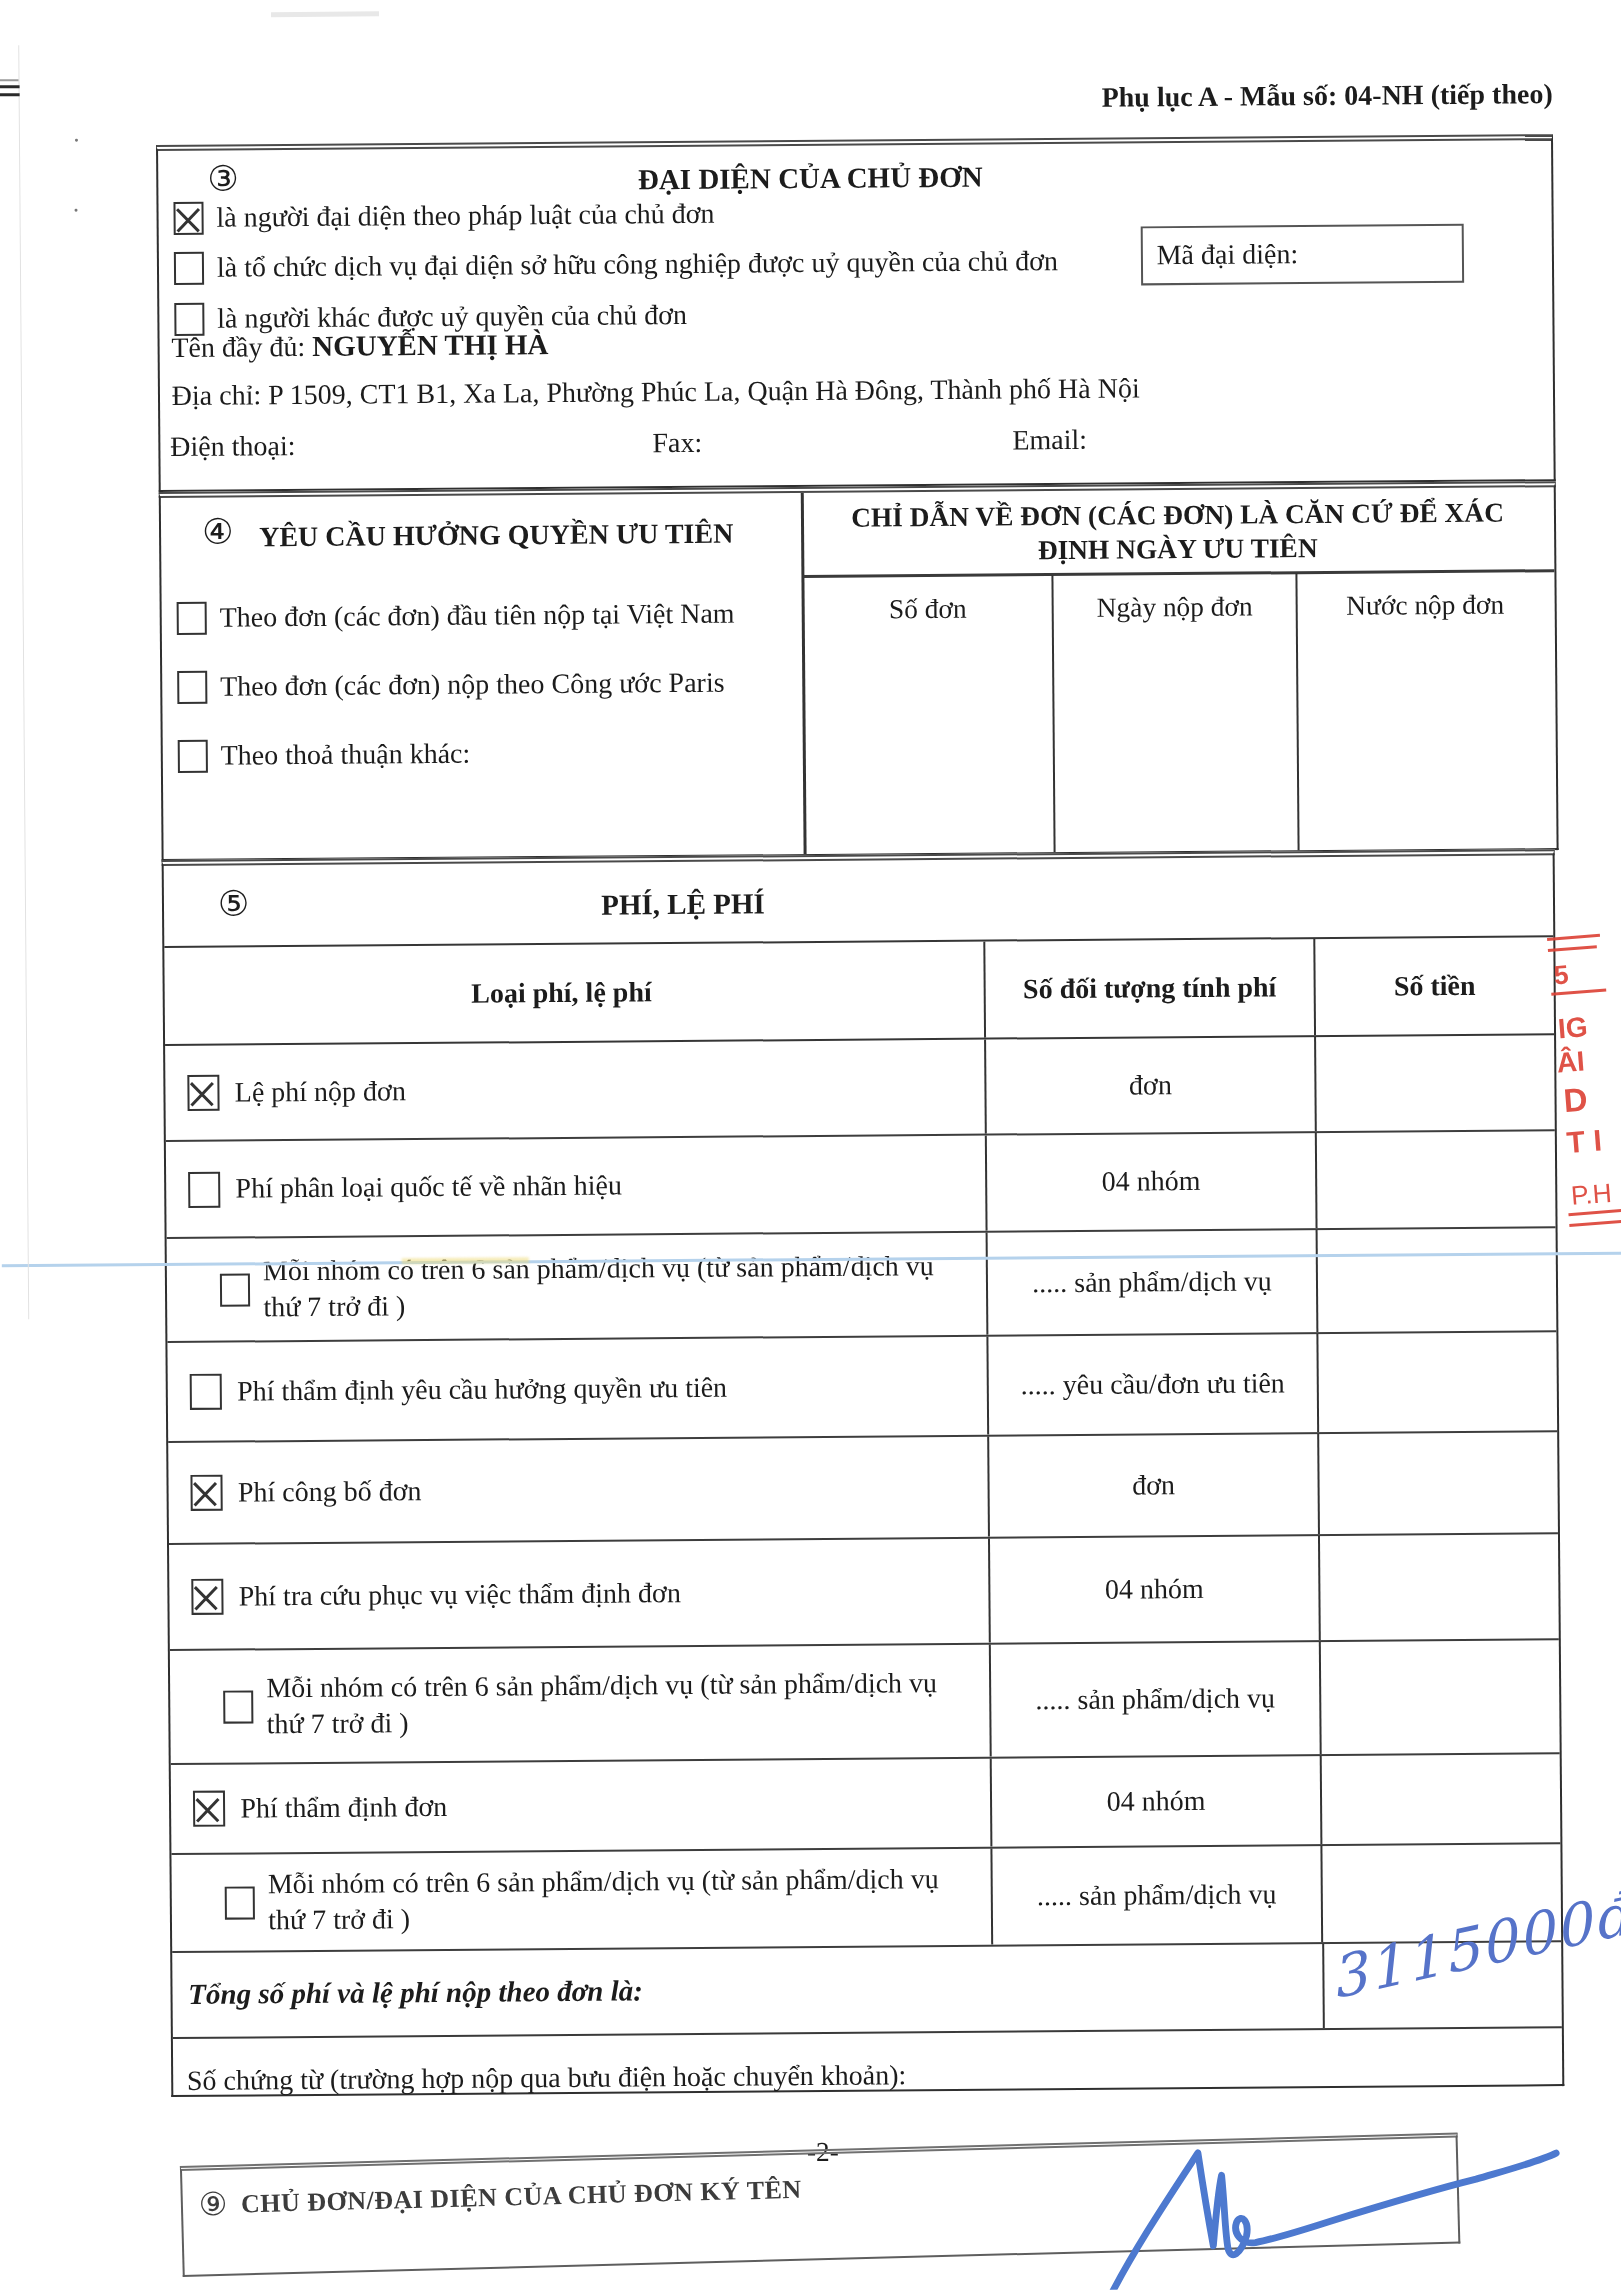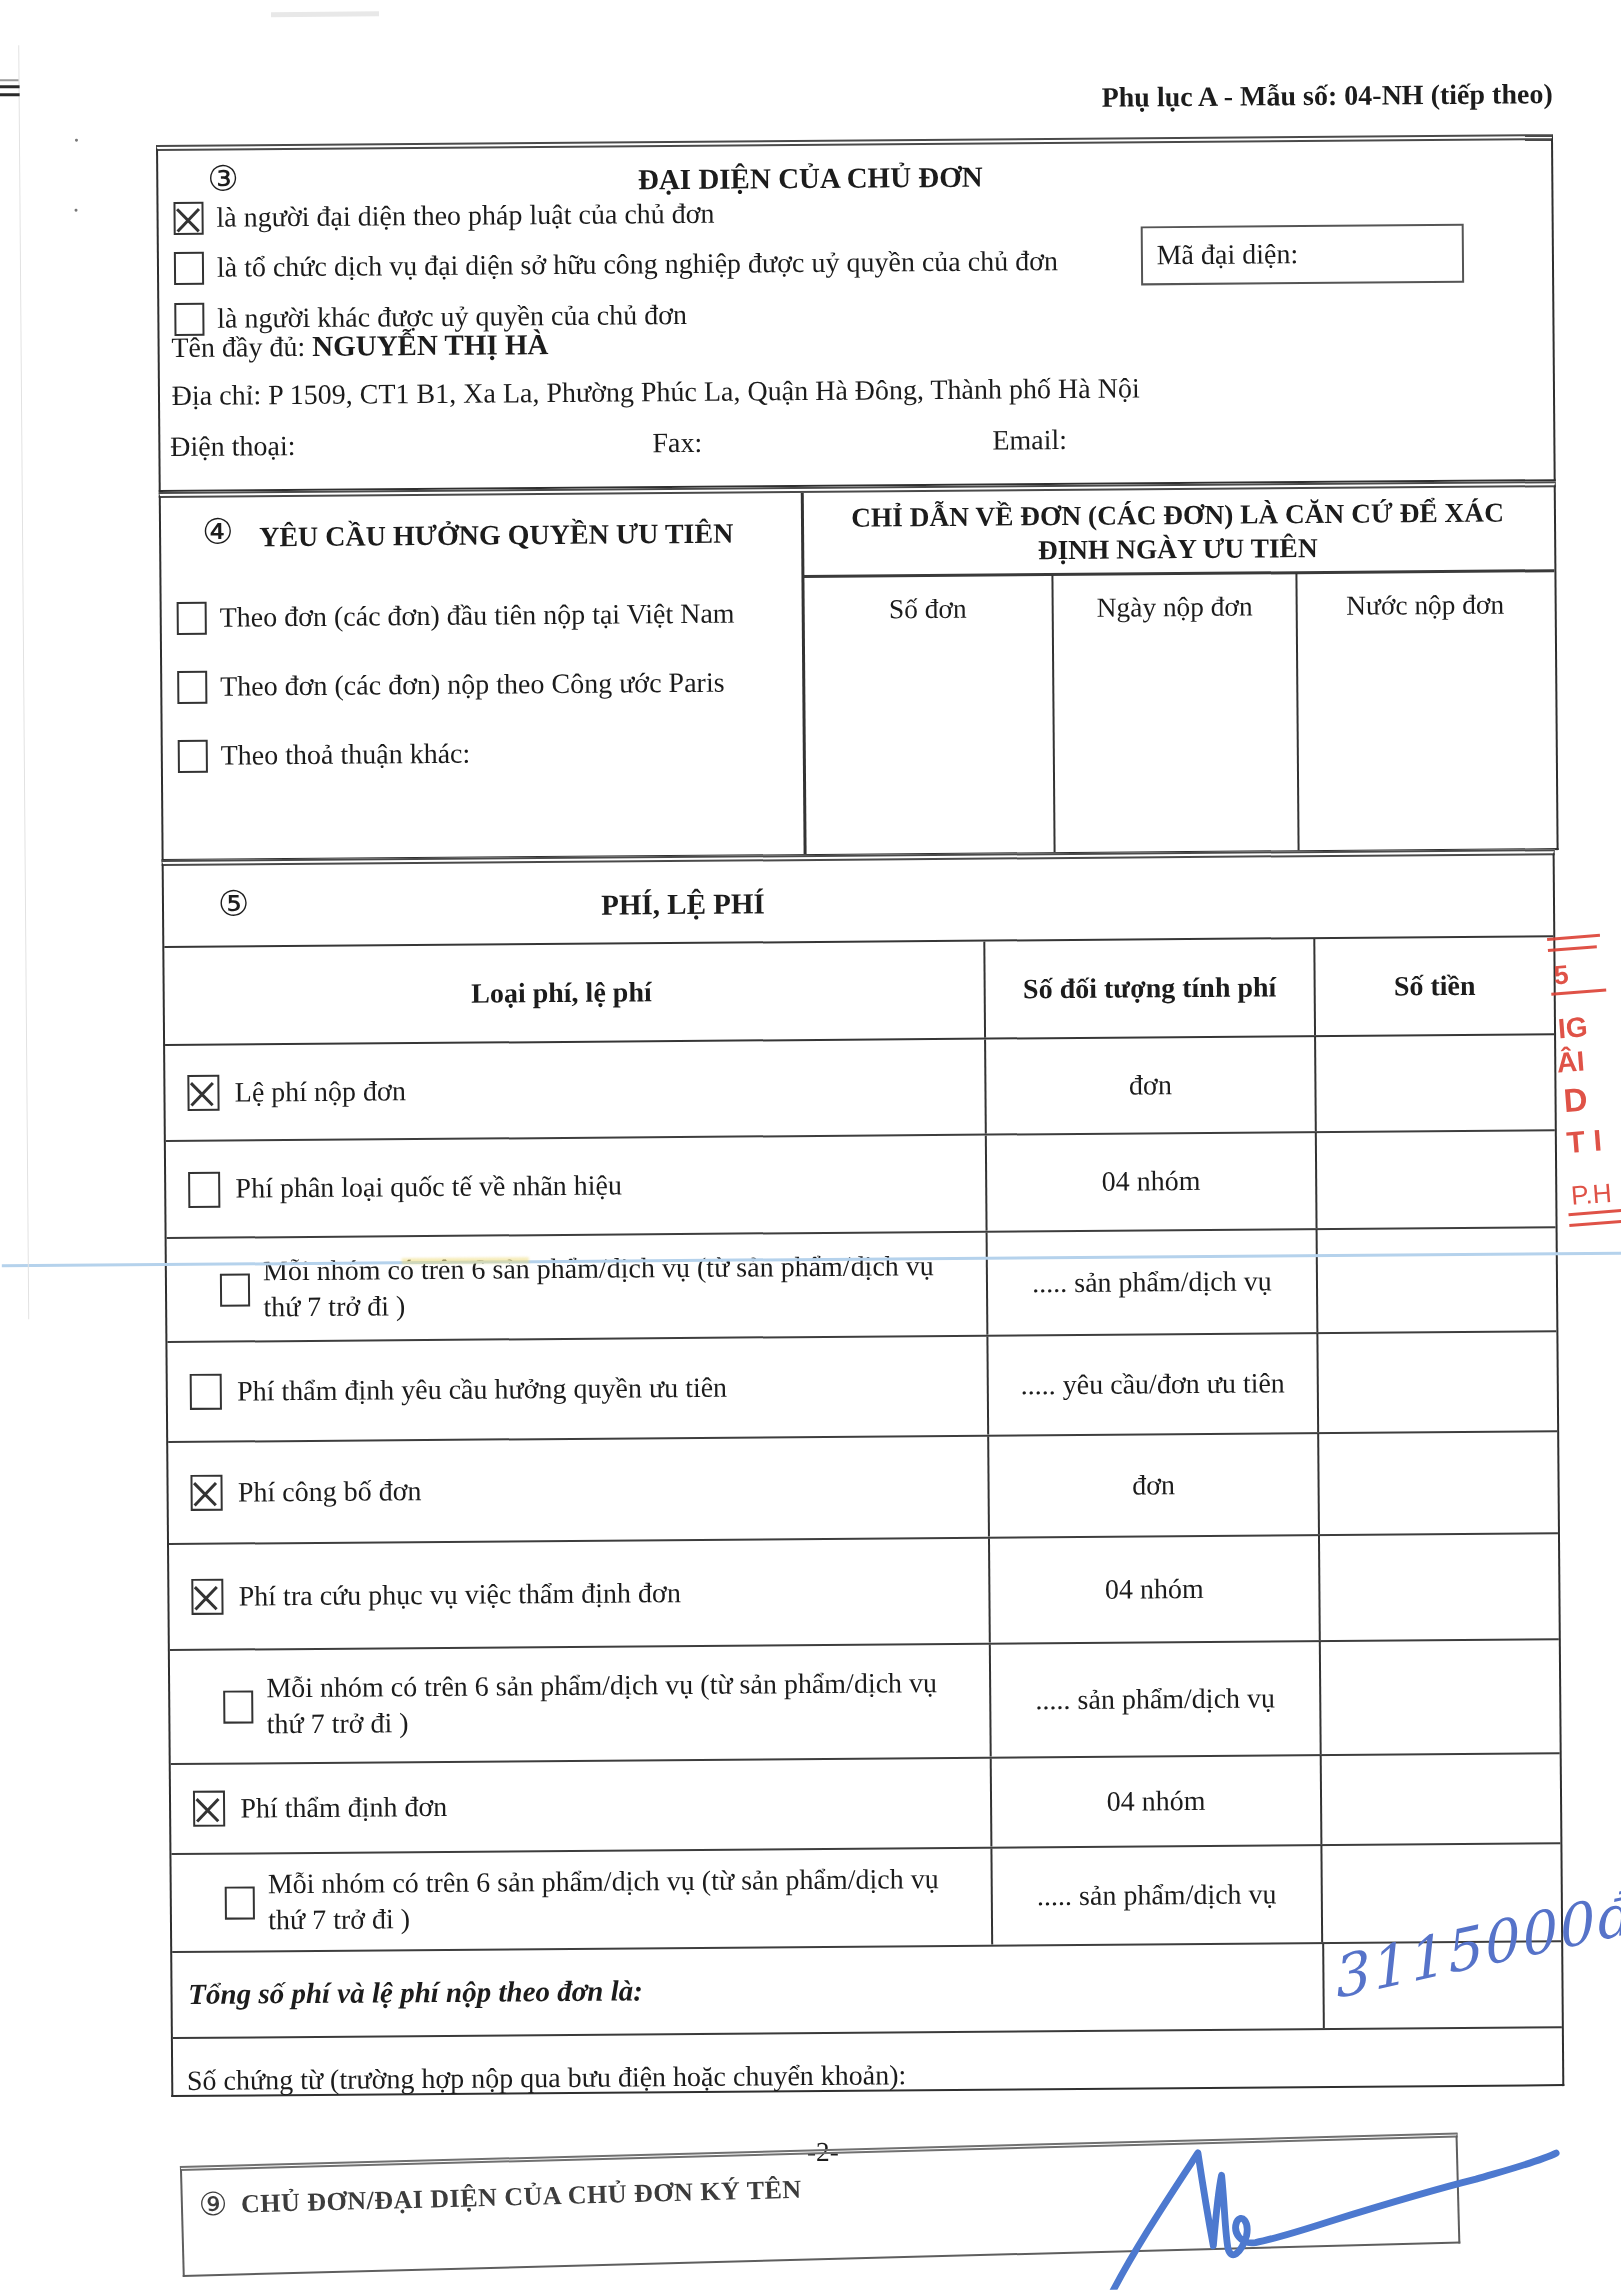--- a/index.html
+++ b/index.html
@@ -97,21 +97,21 @@
       <span>Tên đầy đủ:</span>
       <span class="b" style="font-size:29px;">NGUYỄN THỊ HÀ</span>
     </div>
     <div class="abs" style="left:11.8px;top:227px;">
       <span>Địa chỉ:</span>
       <span>P 1509, CT1 B1, Xa La, Phường Phúc La, Quận Hà Đông, Thành phố Hà Nội</span>
     </div>
     <div class="abs" style="left:0;top:278px;width:100%;">
       <span class="abs" style="left:9.8px;">Điện thoại:</span>
       <span class="abs" style="left:492px;">Fax:</span>
-      <span class="abs" style="left:832px;">Email:</span>
+      <span class="abs" style="left:852px;">Email:</span>
     </div>
   </div>
 
   <div class="box" style="left:163px;top:487px;width:1393px;height:361px;">
 
     <div class="v-line" style="left:640px;top:0;bottom:0;"></div>
 
     <div class="h-line" style="left:642px;right:0;top:82px;"></div>
 
     <div class="v-line" style="left:890px;top:84px;bottom:0;width:2px;"></div>

